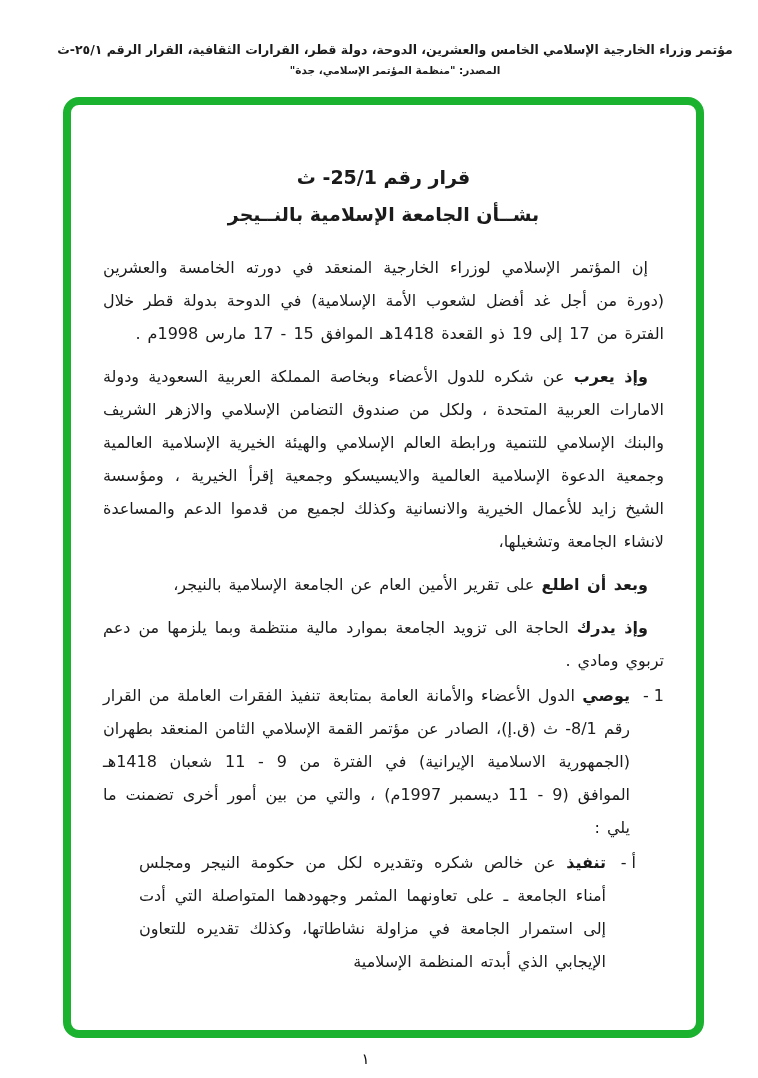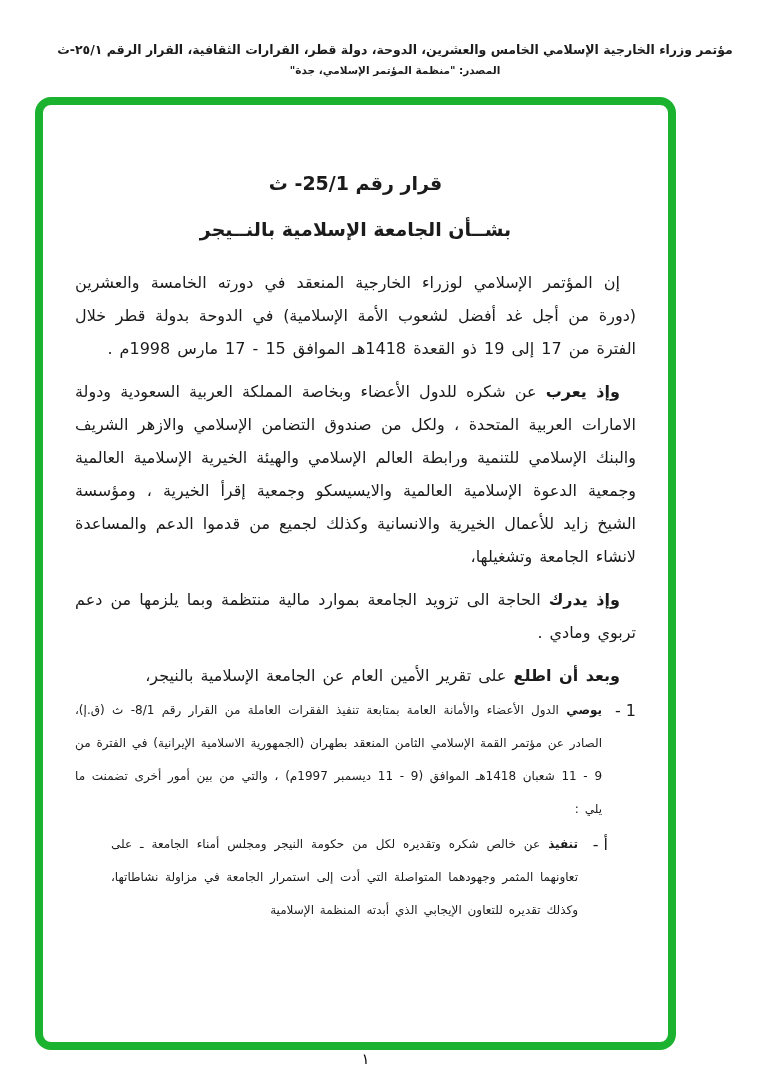--- a/index.html
+++ b/index.html
@@ -15,52 +15,52 @@
   
   .scan-header {
     position: absolute; top: 42px; left: 0; right: 0;
     text-align: center; font-weight: bold; direction: rtl; padding-left: 32px;
   }
   .scan-header-line1 { font-size: 12.5px; line-height: 15px; }
   .scan-header-line2 { font-size: 10.5px; line-height: 13px; margin-top: 7px; }
 
   
   .frame {
-    position: absolute; left: 35px; top: 97px;
+    position: absolute; left: 63px; top: 97px;
     width: 561px; height: 925px;
-    padding: 6px 32px;
+    padding: 0 32px;
     border: 8px solid #1bb230;
     border-radius: 16px;
     direction: rtl;
     overflow: hidden;
     background: #ffffff;
   }
 
   .title-block { margin-top: 60px; text-align: center; font-weight: bold; }
   .title-line1 { font-size: 19px; line-height: 24px; }
-  .title-line2 { font-size: 19px; line-height: 24px; margin-top: 22px; }
+  .title-line2 { font-size: 19px; line-height: 24px; margin-top: 13px; }
 
   .para {
     margin: 10px 0 0 0;
     font-size: 16px; line-height: 33px;
     text-align: justify;
     word-spacing: 2px;
     text-indent: 16px;
   }
   .para.first { margin-top: 25px; }
   .lead { font-weight: bold; }
 
   .list-item { display: flex; margin-top: 2px; }
   .list-item .marker {
     flex: 0 0 34px;
     font-size: 16px; line-height: 33px;
   }
   .item-body {
     flex: 1; margin: 0;
-    font-size: 12px; line-height: 33px;
+    font-size: 16px; line-height: 33px;
     text-align: justify;
     word-spacing: 2px;
   }
   .list-item.sub { margin-right: 28px; margin-left: 36px; }
   .list-item.sub .marker { flex: 0 0 30px; }
 
   .page-number {
     position: absolute; top: 1049px; left: 45px; width: 641px;
     text-align: center; font-size: 15px; line-height: 20px;
     color: #111111;
@@ -81,23 +81,23 @@
     <div class="title-block">
       <div class="title-line1">قرار رقم 25/1- ث</div>
       <div class="title-line2">بشــأن الجامعة الإسلامية بالنــيجر</div>
     </div>
 
     <p class="para first"><span class="lead"></span><span>إن المؤتمر الإسلامي لوزراء الخارجية المنعقد في دورته الخامسة والعشرين (دورة من أجل غد أفضل لشعوب الأمة الإسلامية) في الدوحة بدولة قطر خلال الفترة من 17 إلى 19 ذو القعدة 1418هـ الموافق 15 - 17 مارس 1998م .</span></p>
 
 
     <p class="para"><span class="lead">وإذ يعرب</span><span> عن شكره للدول الأعضاء وبخاصة المملكة العربية السعودية ودولة الامارات العربية المتحدة ، ولكل من صندوق التضامن الإسلامي والازهر الشريف والبنك الإسلامي للتنمية ورابطة العالم الإسلامي والهيئة الخيرية الإسلامية العالمية وجمعية الدعوة الإسلامية العالمية والايسيسكو وجمعية إقرأ الخيرية ، ومؤسسة الشيخ زايد للأعمال الخيرية والانسانية وكذلك لجميع من قدموا الدعم والمساعدة لانشاء الجامعة وتشغيلها،</span></p>
 
+    <p class="para"><span class="lead">وبعد أن اطلع</span><span> على تقرير الأمين العام عن الجامعة الإسلامية بالنيجر،</span></p>
+
     <p class="para"><span class="lead">وإذ يدرك</span><span> الحاجة الى تزويد الجامعة بموارد مالية منتظمة وبما يلزمها من دعم تربوي ومادي .</span></p>
-
-    <p class="para"><span class="lead">وبعد أن اطلع</span><span> على تقرير الأمين العام عن الجامعة الإسلامية بالنيجر،</span></p>
 
     <div class="list-item">
       <div class="marker">1 -</div>
       <p class="item-body"><span class="lead">يوصي</span><span> الدول الأعضاء والأمانة العامة بمتابعة تنفيذ الفقرات العاملة من القرار رقم 8/1- ث (ق.إ)، الصادر عن مؤتمر القمة الإسلامي الثامن المنعقد بطهران (الجمهورية الاسلامية الإيرانية) في الفترة من 9 - 11 شعبان 1418هـ الموافق (9 - 11 ديسمبر 1997م) ، والتي من بين أمور أخرى تضمنت ما يلي :</span></p>
     </div>
 
     <div class="list-item sub">
       <div class="marker">أ -</div>
       <p class="item-body"><span class="lead">تنفيذ</span><span> عن خالص شكره وتقديره لكل من حكومة النيجر ومجلس أمناء الجامعة ـ على تعاونهما المثمر وجهودهما المتواصلة التي أدت إلى استمرار الجامعة في مزاولة نشاطاتها، وكذلك تقديره للتعاون الإيجابي الذي أبدته المنظمة الإسلامية</span></p>
     </div>

